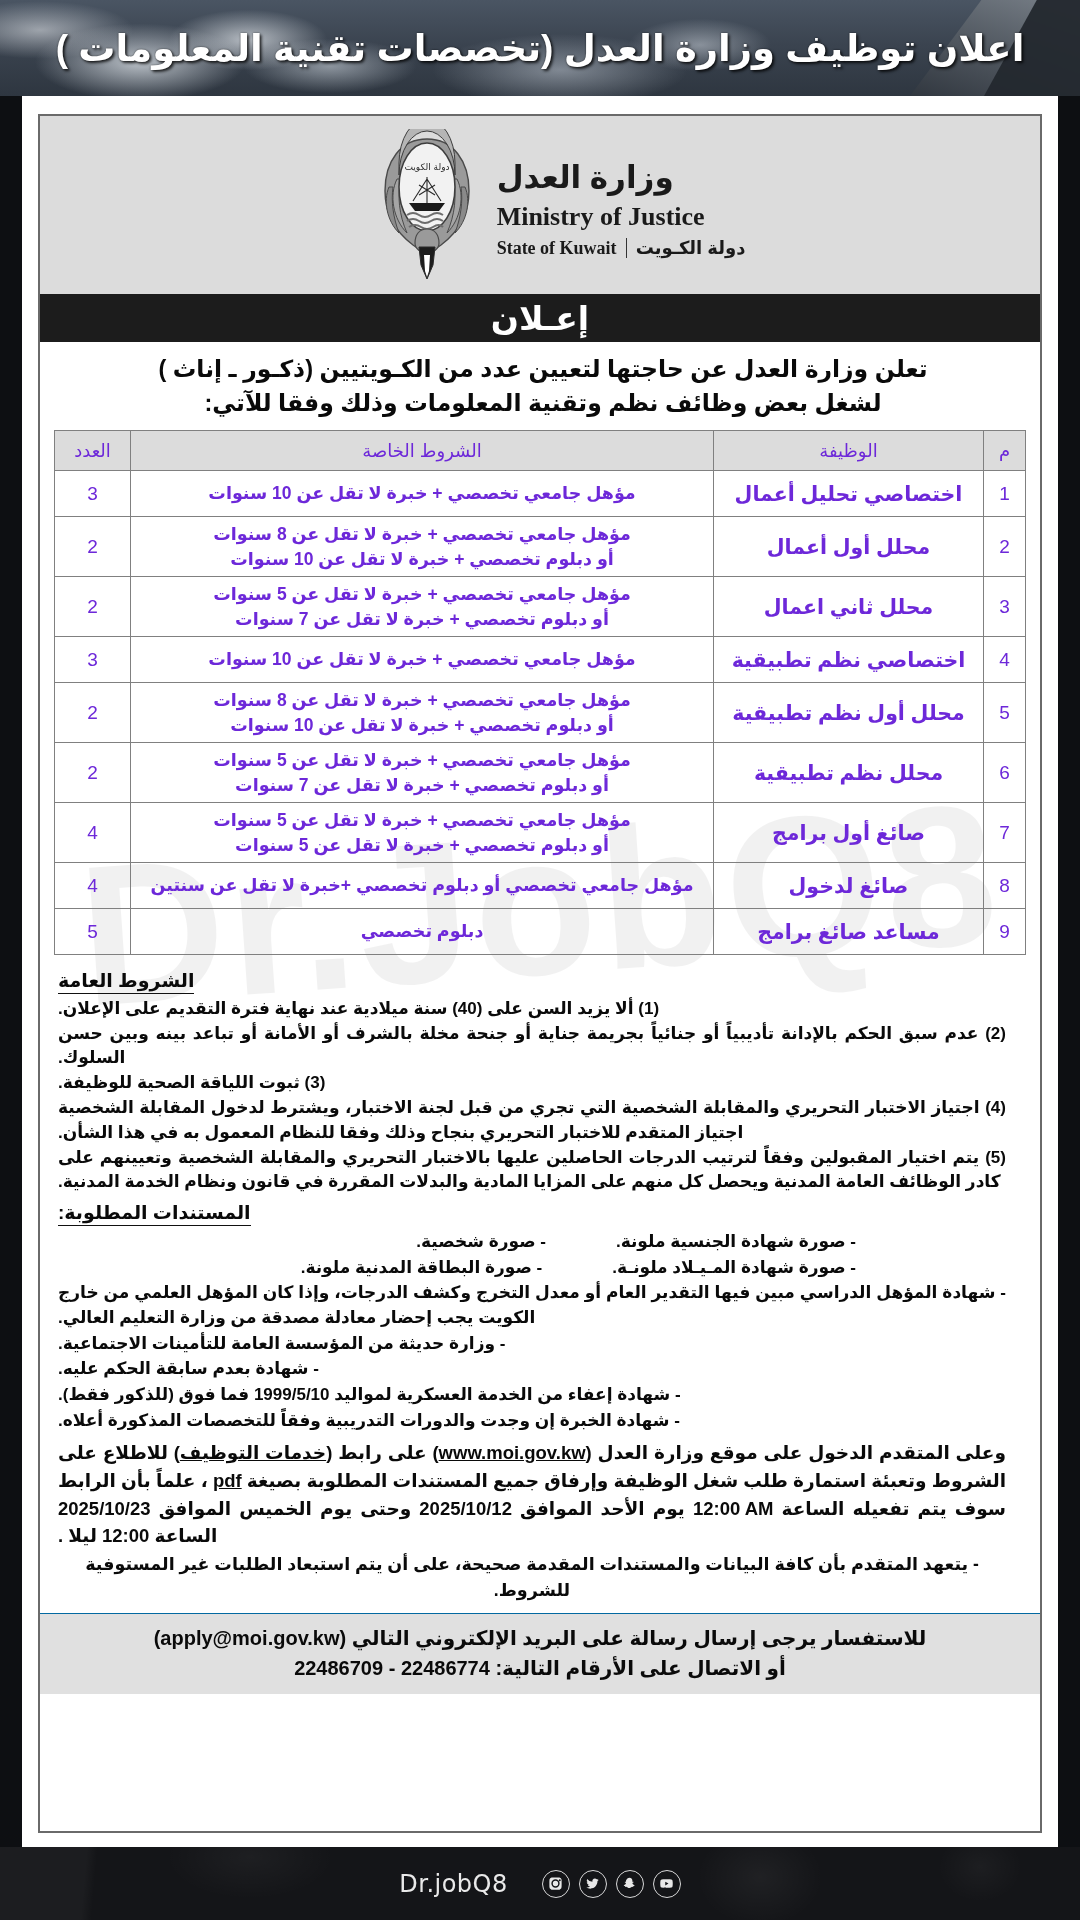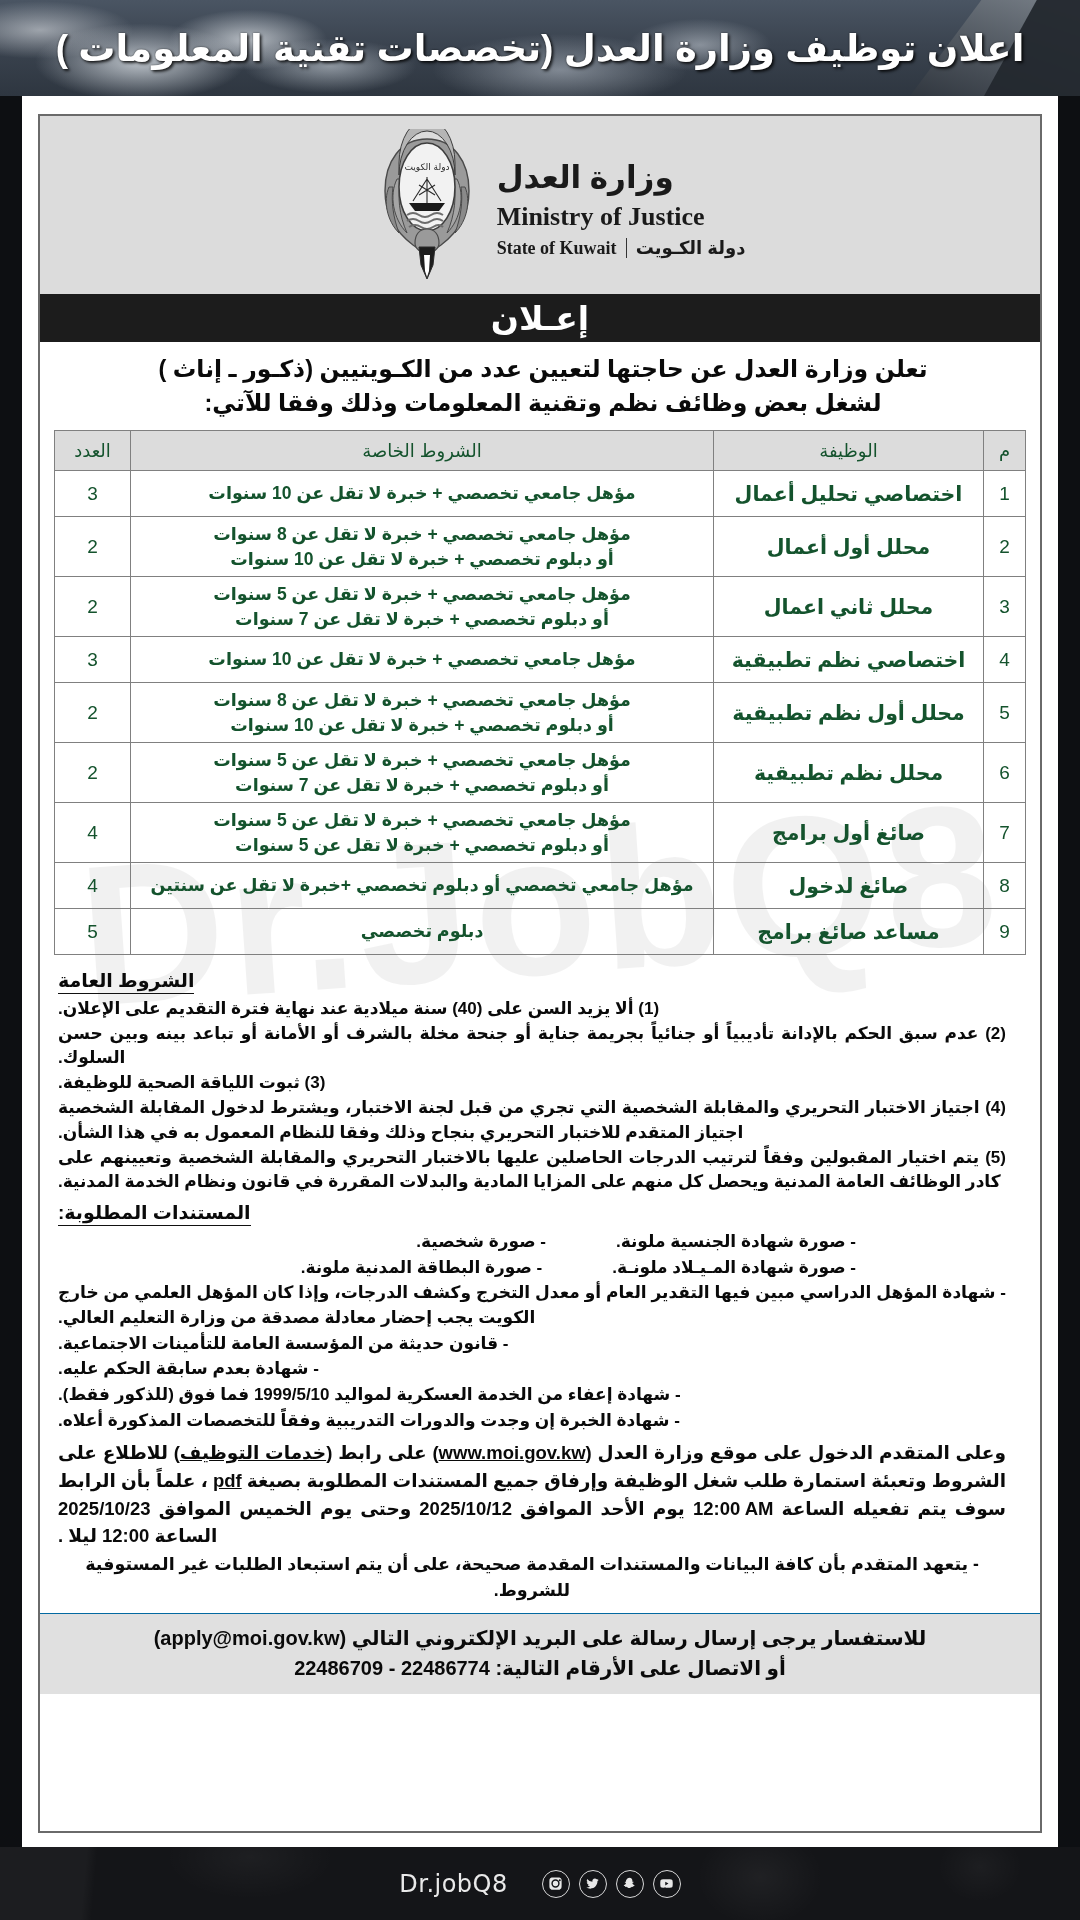--- a/index.html
+++ b/index.html
@@ -170,21 +170,21 @@
   table.jobs {
     width: 100%;
     border-collapse: collapse;
     direction: rtl;
     table-layout: fixed;
   }
   table.jobs th, table.jobs td {
     border: 1px solid #808080;
     padding: 4px 6px;
     vertical-align: middle;
-    color: #14532d;
+    color: #6d28d9;
   }
   table.jobs thead th {
     background: #dcdcdc;
     font-size: 18px;
     font-weight: normal;
     height: 40px;
   }
   col.c-no   { width: 42px; }
   col.c-job  { width: 270px; }
   col.c-cond { width: auto; }
@@ -505,21 +505,21 @@
               <div>- صورة شهادة الجنسية ملونة.</div>
               <div>- صورة شخصية.</div>
             </div>
             <div class="docs-two">
               <div>- صورة شهادة المـيـلاد ملونـة.</div>
               <div>- صورة البطاقة المدنية ملونة.</div>
             </div>
           </div>
         <div id="doc-lines">
             <div class="doc-line">- شهادة المؤهل الدراسي مبين فيها التقدير العام أو معدل التخرج وكشف الدرجات، وإذا كان المؤهل العلمي من خارج الكويت يجب إحضار معادلة مصدقة من وزارة التعليم العالي.</div>
-            <div class="doc-line center-ish">- قانون حديثة من المؤسسة العامة للتأمينات الاجتماعية.</div>
+            <div class="doc-line center-ish">- وزارة حديثة من المؤسسة العامة للتأمينات الاجتماعية.</div>
             <div class="doc-line center-ish">- شهادة بعدم سابقة الحكم عليه.</div>
             <div class="doc-line center-ish">- شهادة إعفاء من الخدمة العسكرية لمواليد 1999/5/10 فما فوق (للذكور فقط).</div>
             <div class="doc-line center-ish">- شهادة الخبرة إن وجدت والدورات التدريبية وفقاً للتخصصات المذكورة أعلاه.</div>
           </div>
 
         <div class="apply-para">
           <span>وعلى المتقدم الدخول على موقع وزارة العدل (</span><span class="ltr u">www.moi.gov.kw</span><span>) على رابط (</span><span class="u">خدمات التوظيف</span><span>) للاطلاع على الشروط وتعبئة استمارة طلب شغل الوظيفة وإرفاق جميع المستندات المطلوبة بصيغة </span><span class="ltr u">pdf</span><span> ، علماً بأن الرابط سوف يتم تفعيله الساعة </span><span class="ltr">12:00 AM</span><span> يوم الأحد الموافق </span><span class="ltr">2025/10/12</span><span> وحتى يوم الخميس الموافق </span><span class="ltr">2025/10/23</span><span> الساعة </span><span class="ltr">12:00</span><span> ليلا .</span>
         </div>
 
         <div class="pledge">- يتعهد المتقدم بأن كافة البيانات والمستندات المقدمة صحيحة، على أن يتم استبعاد الطلبات غير المستوفية للشروط.</div>

